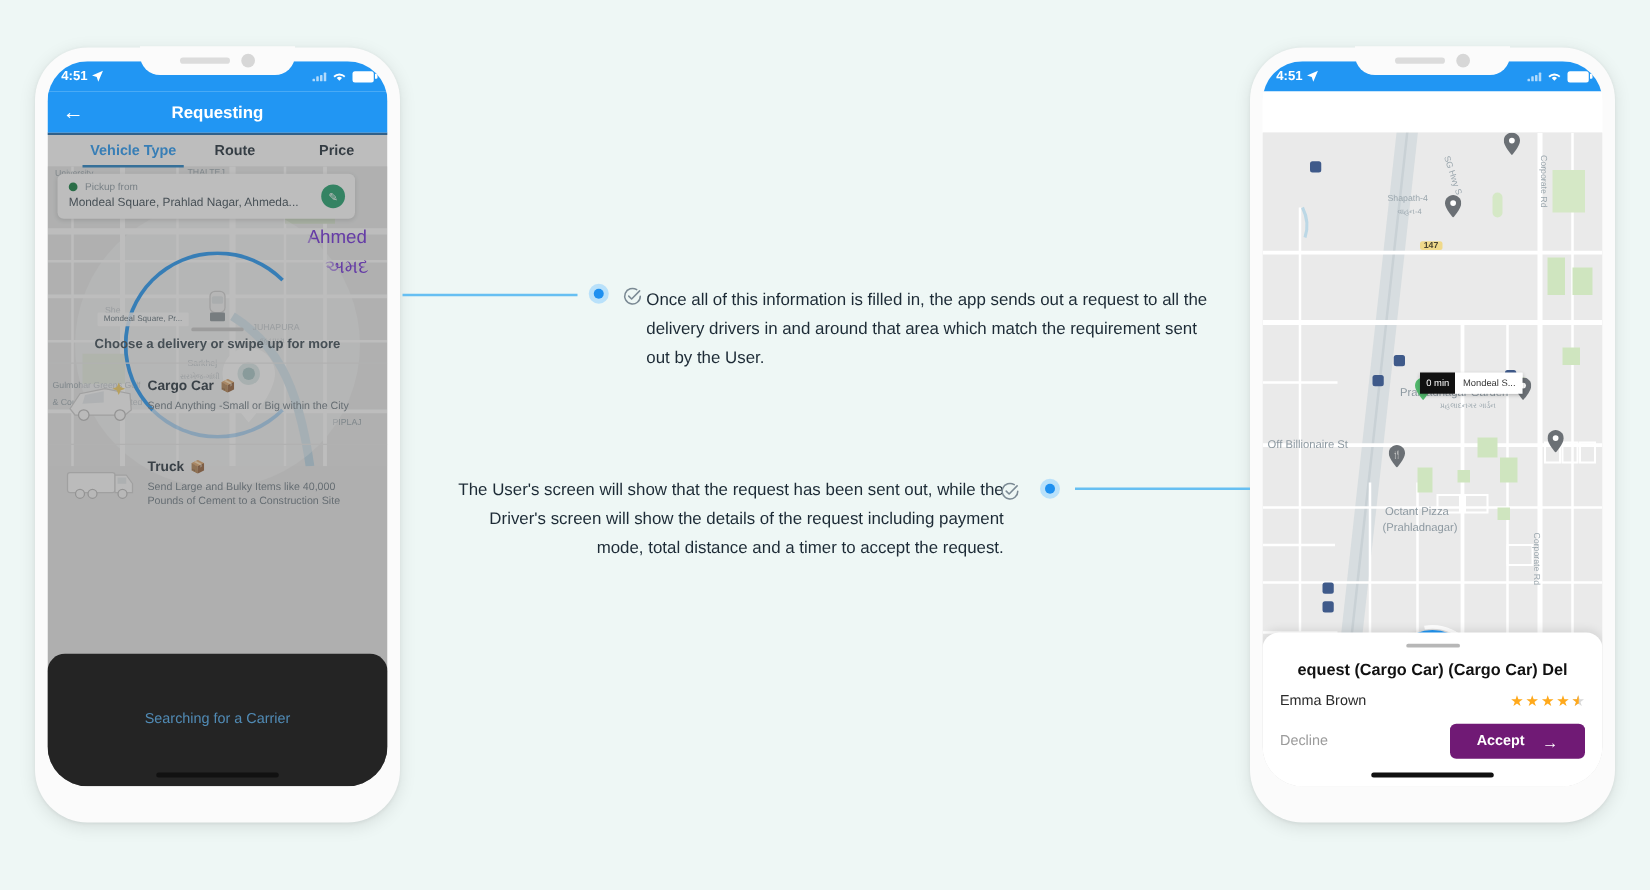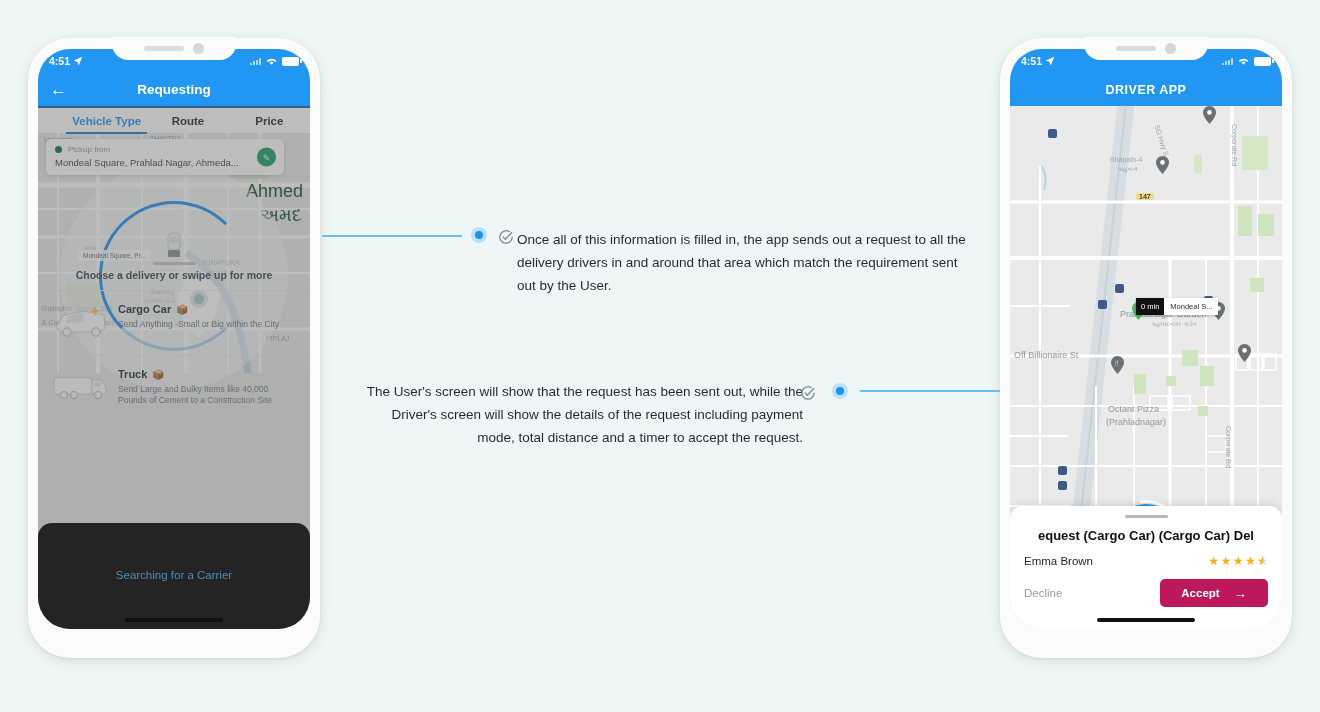--- a/index.html
+++ b/index.html
@@ -90,21 +90,21 @@
     height: 2.5px; background: #1f7fc4;
   }
 
   
   .map { position: absolute; inset: 0; background: #e8e8e8; overflow: hidden; }
   .map svg { position: absolute; inset: 0; }
   .map-label {
     position: absolute; color: #9aa6ad; font-size: 7px;
     white-space: nowrap; pointer-events: none;
   }
-  .map-label.big { font-size: 18px; color: #14532d; font-weight: 500; }
+  .map-label.big { font-size: 15px; color: #6d28d9; font-weight: 500; }
   .map-label.med { font-size: 9px; color: #8d99a1; }
   .map-label.gj { font-size: 6px; }
 
   
   .pickup-card {
     position: absolute; left: 8px; top: 6px; width: 238px;
     background: #fff; border-radius: 5px; padding: 6px 9px 7px;
     box-shadow: 0 1px 4px rgba(0,0,0,0.16); z-index: 8;
   }
   .pickup-row { display: flex; align-items: center; gap: 6px; }
@@ -255,21 +255,21 @@
   }
   .drv-actions {
     display: flex; align-items: center; justify-content: space-between;
     padding: 0 14px;
   }
   .btn-decline {
     background: none; border: none; font-size: 11.5px; color: #9b9b9b;
     cursor: pointer; font-family: "Liberation Sans", sans-serif; padding: 0;
   }
   .btn-accept {
-    background: #be185d; color: #fff; border: none;
+    background: #701a75; color: #fff; border: none;
     border-radius: 5px; width: 108px; height: 28px;
     font-size: 11.5px; font-weight: bold; cursor: pointer;
     display: flex; align-items: center; justify-content: center; gap: 14px;
     font-family: "Liberation Sans", sans-serif;
   }
   .btn-accept .arrow { font-size: 13px; font-weight: normal; }
 
   
   .anno { position: absolute; }
   .conn-line { position: absolute; height: 2px; background: #66bff2; }
@@ -484,23 +484,20 @@
               <i></i>
             </span>
           <svg width="13" height="10" viewBox="0 0 16 12">
             <path d="M8 10.5 5.4 7.8a3.7 3.7 0 0 1 5.2 0z" fill="#fff"></path>
             <path d="M8 5.3c1.8 0 3.4.7 4.6 1.9l1.3-1.4A8.3 8.3 0 0 0 8 3.3a8.3 8.3 0 0 0-5.9 2.5l1.3 1.4A6.5 6.5 0 0 1 8 5.3z" fill="#fff"></path>
           </svg>
           <span class="batt"></span>
         </div>
       </div>
 
-      <div class="appbar appbar-center">
-        <span class="title">DRIVER APP</span>
-      </div>
 
       <div class="map" style="top:57px; bottom:0;">
         <svg width="272" height="523" viewBox="0 0 272 523">
           <rect width="272" height="523" fill="#eaeaea"></rect>
 
           <path d="M118 -20 L58 523" stroke="#d7dde0" stroke-width="17" fill="none"></path>
           <path d="M118 -20 L58 523" stroke="#c9d1d5" stroke-width="2" fill="none"></path>
 
           <path d="M0 96 H272" stroke="#fff" stroke-width="3"></path>
           <path d="M0 152 H272" stroke="#fff" stroke-width="4"></path>

